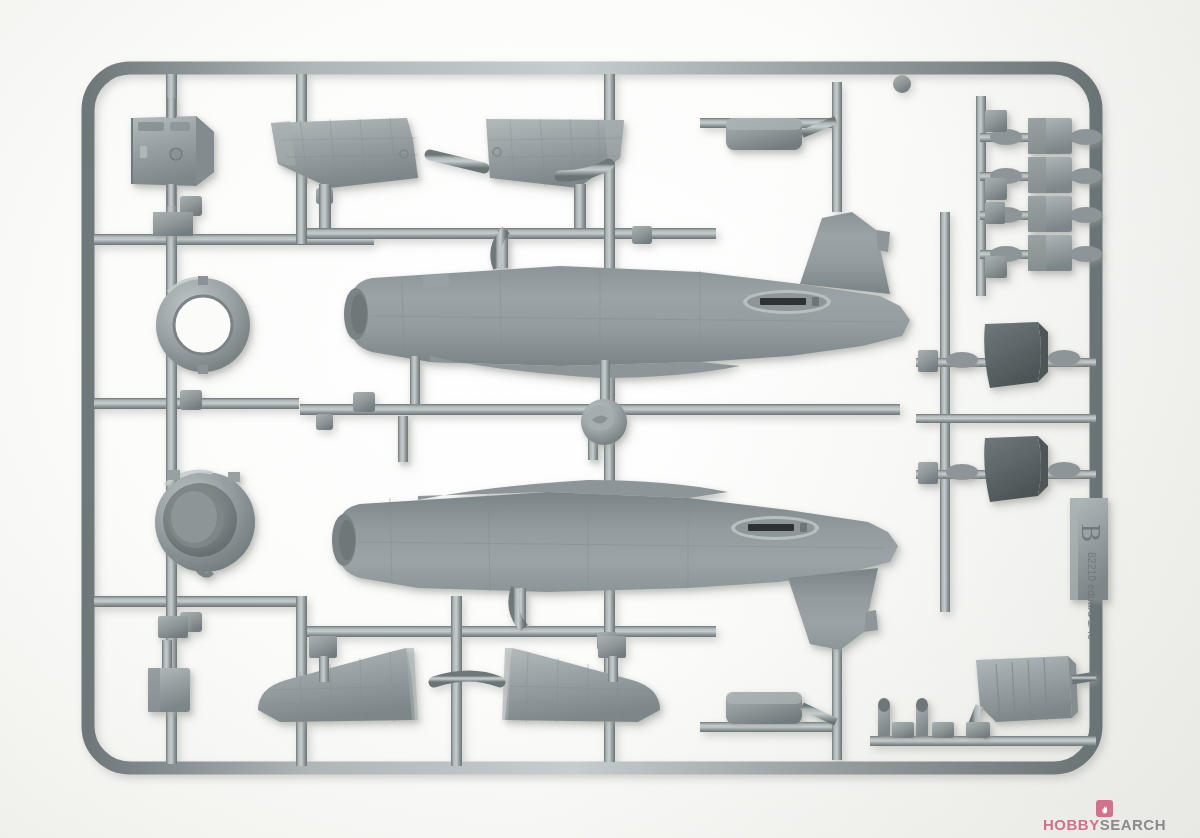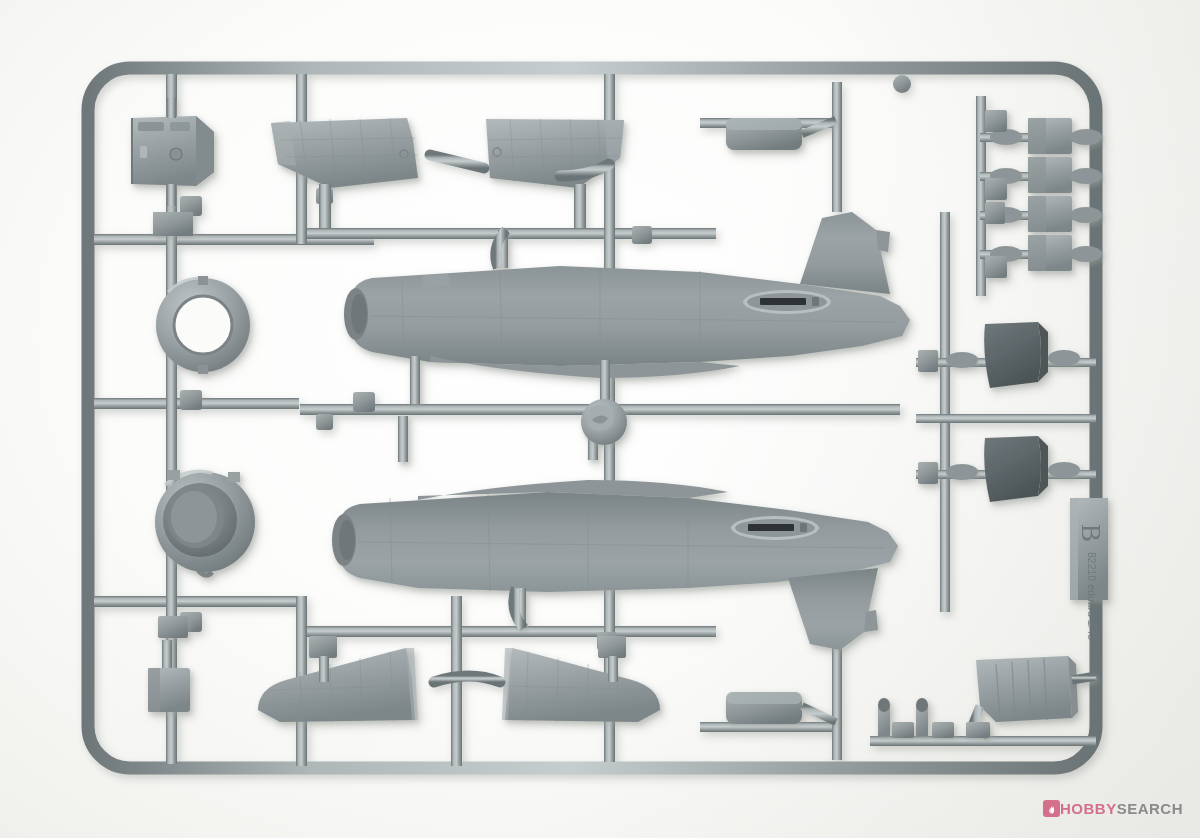--- a/index.html
+++ b/index.html
@@ -23,20 +23,21 @@
     background:linear-gradient(110deg, rgba(255,255,255,0) 55%, rgba(228,228,224,.55) 100%);
   }
 
   svg.sprue{position:absolute;left:0;top:0;width:1200px;height:838px;}
 
   
   .watermark{
     position:absolute;left:1043px;top:800px;
     display:flex;align-items:center;gap:0;
     letter-spacing:.5px;
+    flex-direction:column;
   }
   .wm-logo{
     width:17px;height:17px;border-radius:3px;
     background:#d4708a;
     display:flex;align-items:center;justify-content:center;
     flex:0 0 auto;
   }
   .wm-logo svg{display:block;}
   .wm-text{font-size:15px;font-weight:bold;line-height:1;white-space:nowrap;}
   .wm-hobby{color:#d4708a;}

